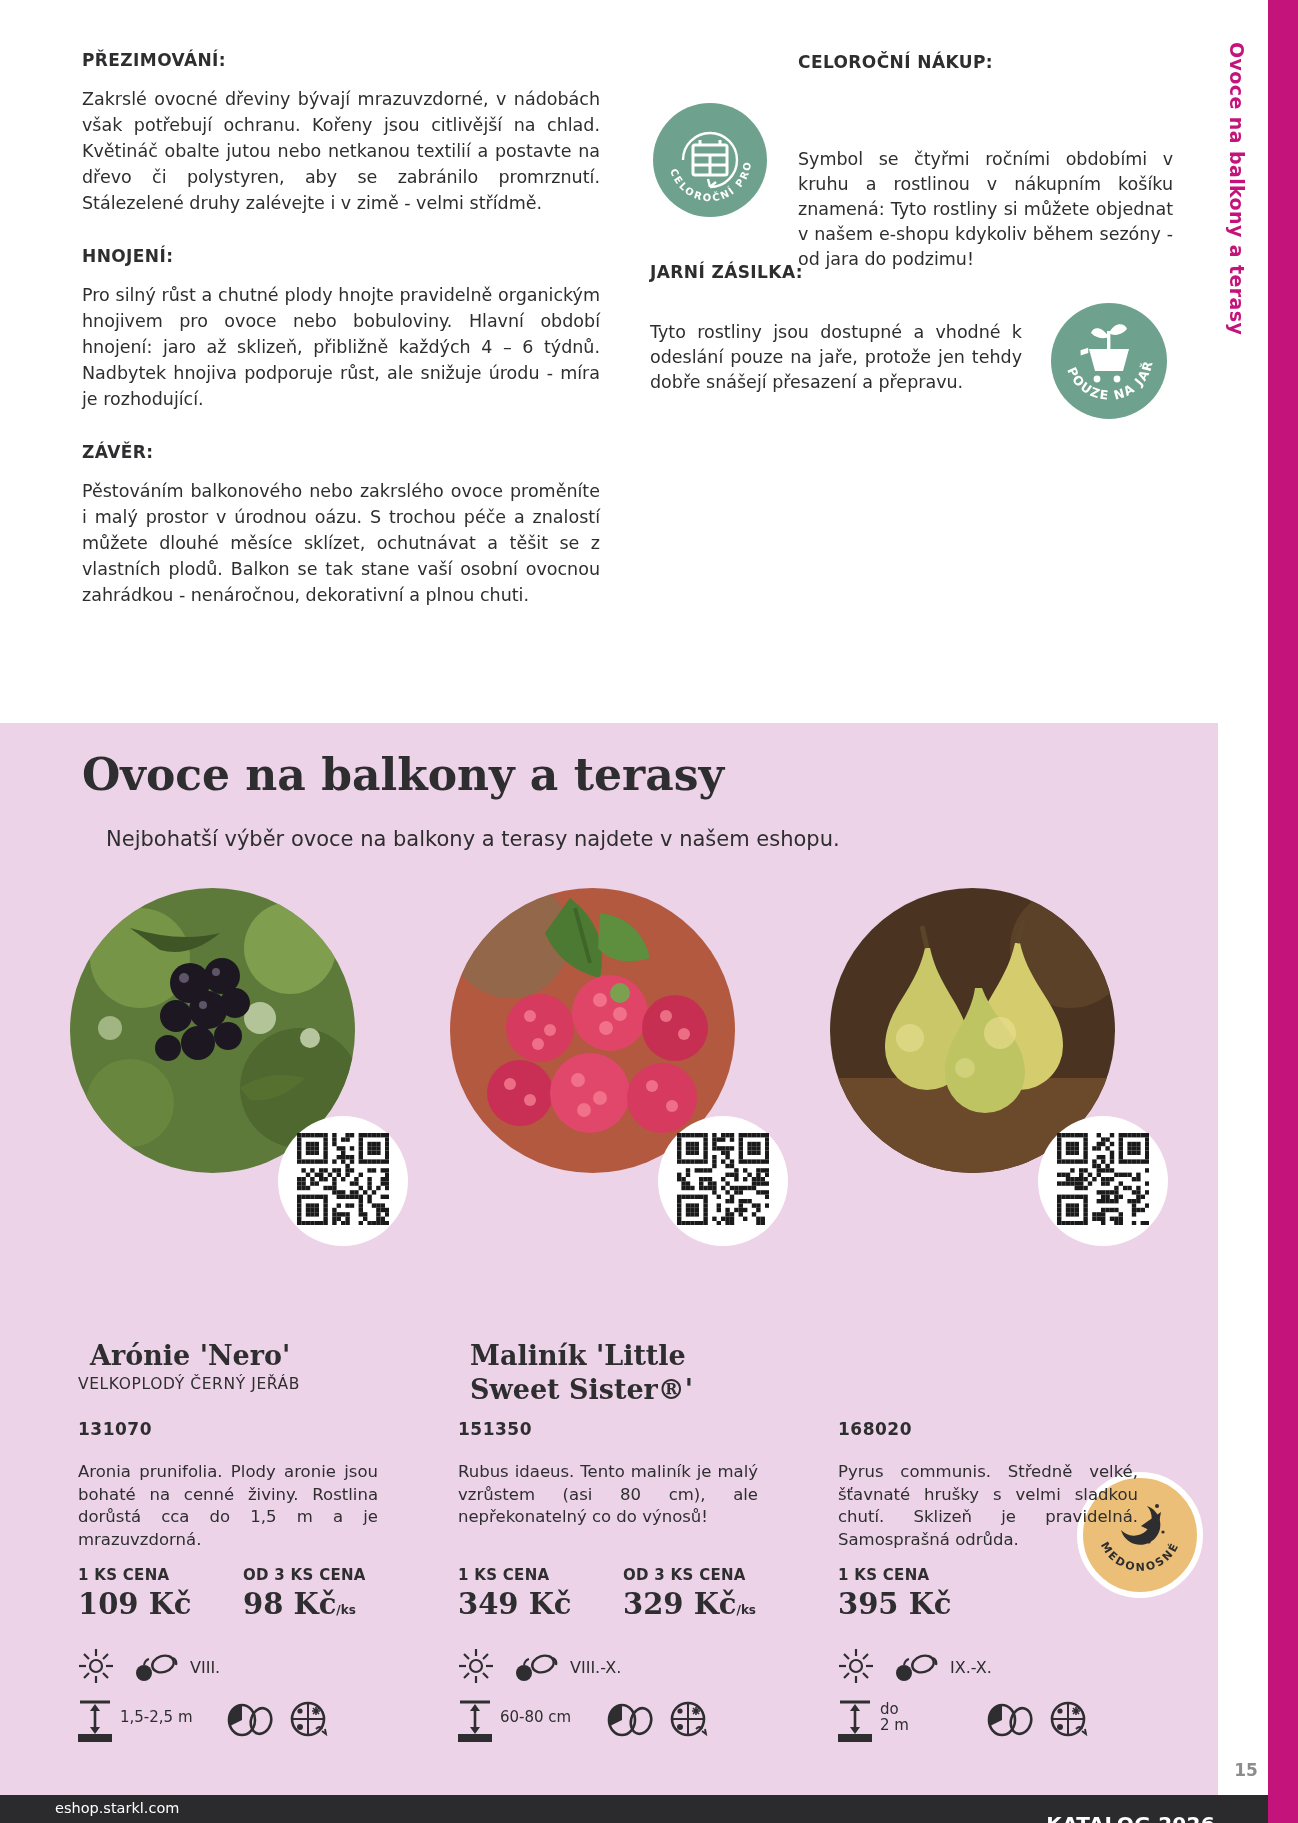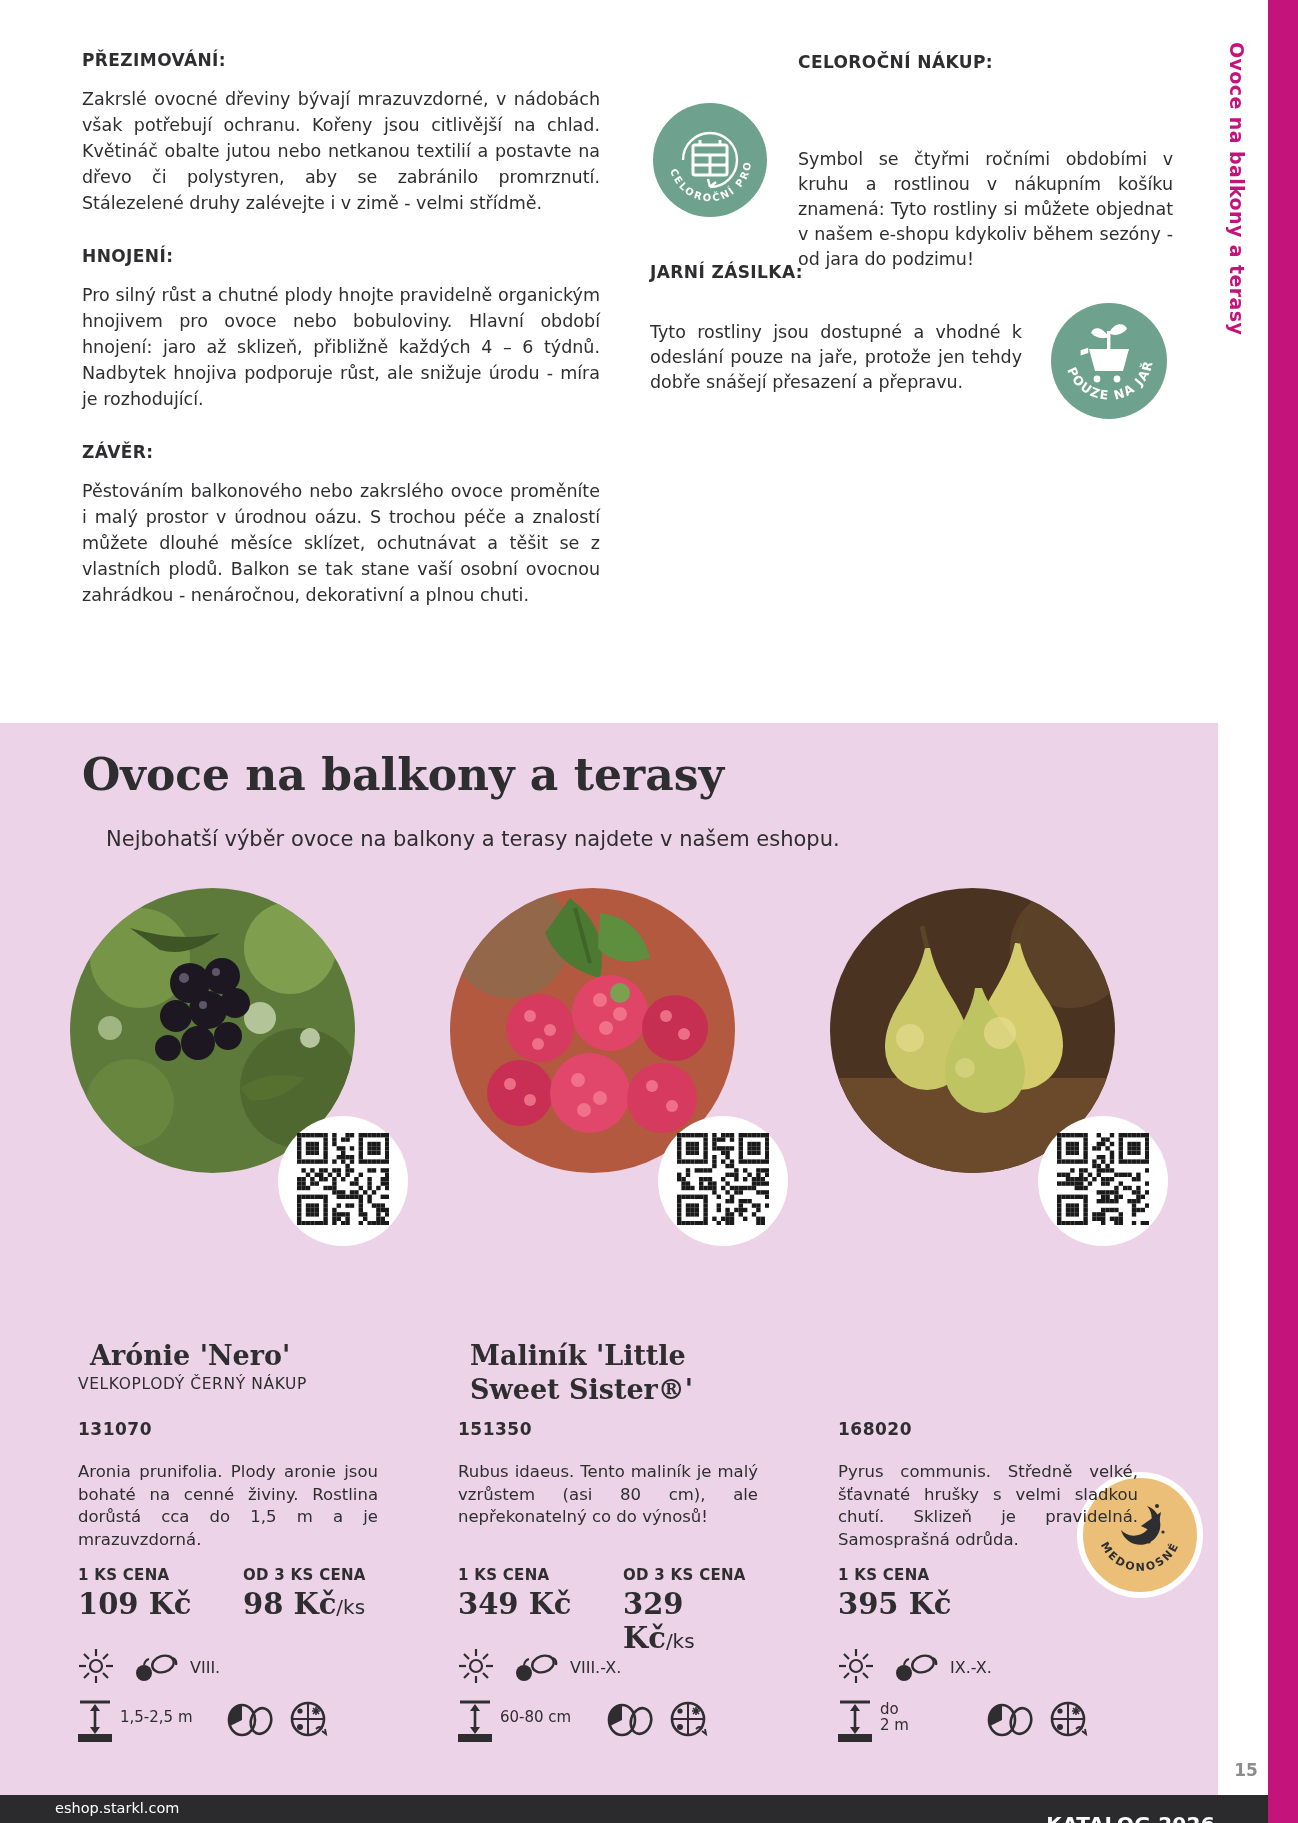--- a/index.html
+++ b/index.html
@@ -37,21 +37,21 @@
           display:flex;align-items:center;justify-content:center;}
   .pname{position:absolute;left:0;top:604px;width:310px;margin:12px;
          font-family:"DejaVu Serif","Liberation Serif",serif;font-weight:bold;font-size:27px;line-height:34px;}
   .psuf{font-size:21px;font-weight:bold;}
   .subname{position:absolute;left:0;top:652px;width:310px;font-size:15.5px;letter-spacing:.6px;}
   .pcode{position:absolute;left:0;top:696px;font-size:17px;font-weight:bold;letter-spacing:.5px;}
   .pdesc{position:absolute;left:0;top:738px;width:300px;font-size:16.5px;line-height:22.5px;text-align:justify;}
   .plabel{position:absolute;top:843px;font-size:15px;font-weight:bold;letter-spacing:.3px;}
   .pprice{position:absolute;top:864px;font-family:"DejaVu Serif","Liberation Serif",serif;
           font-weight:bold;font-size:29px;}
-  .punit{font-family:"DejaVu Sans","Liberation Sans",sans-serif;font-size:20px;font-weight:normal;}
+  .punit{font-family:"DejaVu Sans","Liberation Sans",sans-serif;font-size:12px;font-weight:bold;}
   .off2{left:165px;}
   .icorow{position:absolute;left:0;width:300px;height:46px;}
   .r1{top:923px;} .r2{top:974px;text-decoration:underline;}
   .ico{position:absolute;top:2px;}
   .itxt{position:absolute;font-size:16px;top:12px;}
   .htxt{position:absolute;left:42px;top:12px;font-size:15px;line-height:16px;white-space:pre-line;}
   
   .footer{position:absolute;left:0;top:1795px;width:1268px;height:28px;background:#2b2b2d;color:#fff;}
   .f-left{position:absolute;left:55px;top:5px;font-size:14.5px;}
   .f-right{position:absolute;right:53px;top:17px;font-size:20px;font-weight:bold;letter-spacing:.3px;}
@@ -393,21 +393,21 @@
               <rect x="48.400000000000006" y="88" width="4.4" height="4.4" fill="#1a1a1a"></rect>
               <rect x="61.60000000000001" y="88" width="4.4" height="4.4" fill="#1a1a1a"></rect>
               <rect x="70.4" y="88" width="4.4" height="4.4" fill="#1a1a1a"></rect>
               <rect x="74.80000000000001" y="88" width="4.4" height="4.4" fill="#1a1a1a"></rect>
               <rect x="79.2" y="88" width="4.4" height="4.4" fill="#1a1a1a"></rect>
               <rect x="83.60000000000001" y="88" width="4.4" height="4.4" fill="#1a1a1a"></rect>
               <rect x="88" y="88" width="4.4" height="4.4" fill="#1a1a1a"></rect>
             </svg></div>
         </div>
       <h2 class="pname"><span>Arónie 'Nero'</span> <span class="psuf"></span></h2>
-      <div class="subname">VELKOPLODÝ ČERNÝ NÁKUP</div>
+      <div class="subname">VELKOPLODÝ ČERNÝ JEŘÁB</div>
       <div class="pcode">131070</div>
       <div class="pdesc">Aronia prunifolia. Plody aronie jsou bohaté na cenné živiny. Rostlina dorůstá cca do 1,5 m a je mrazuvzdorná.</div>
       <div class="plabel" style="left:0">1 KS CENA</div>
       <div class="plabel off2">OD 3 KS CENA</div>
       <div class="pprice" style="left:0">109 Kč</div>
       <div class="pprice off2"><span>98 Kč</span><span class="punit">/ks</span></div>
       <div class="icorow r1">
         <span class="ico" style="left:0">
           <svg width="36" height="36" viewBox="0 0 36 36" stroke="#2e2e30" stroke-width="2.2" fill="none">
             <circle cx="18" cy="18" r="6"></circle>

